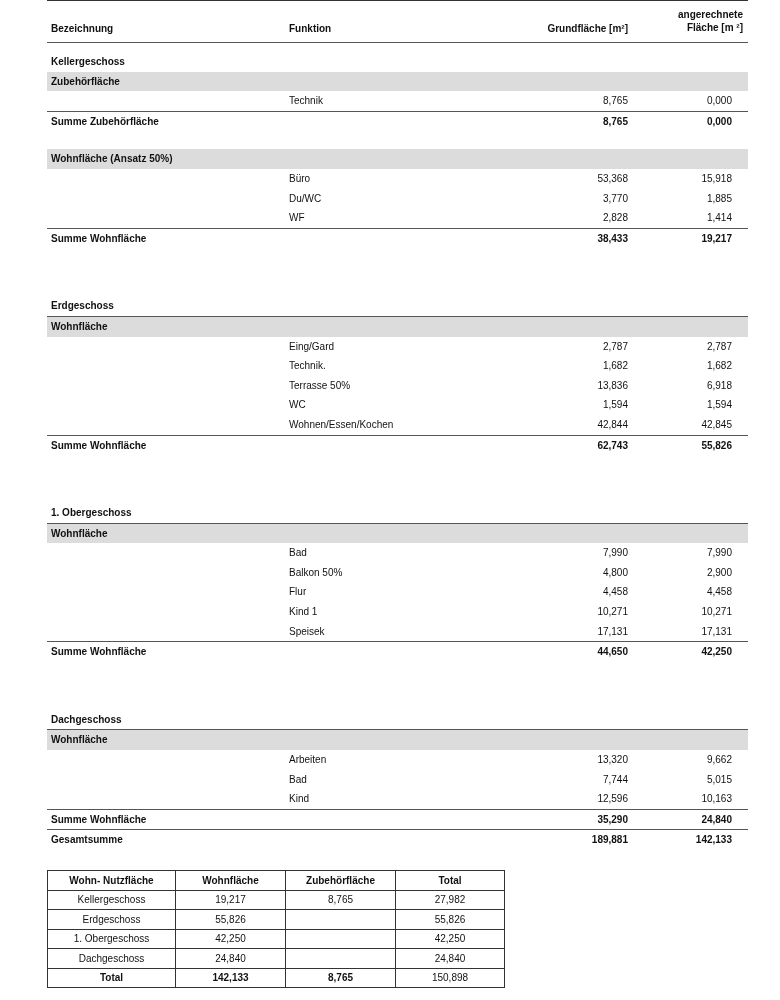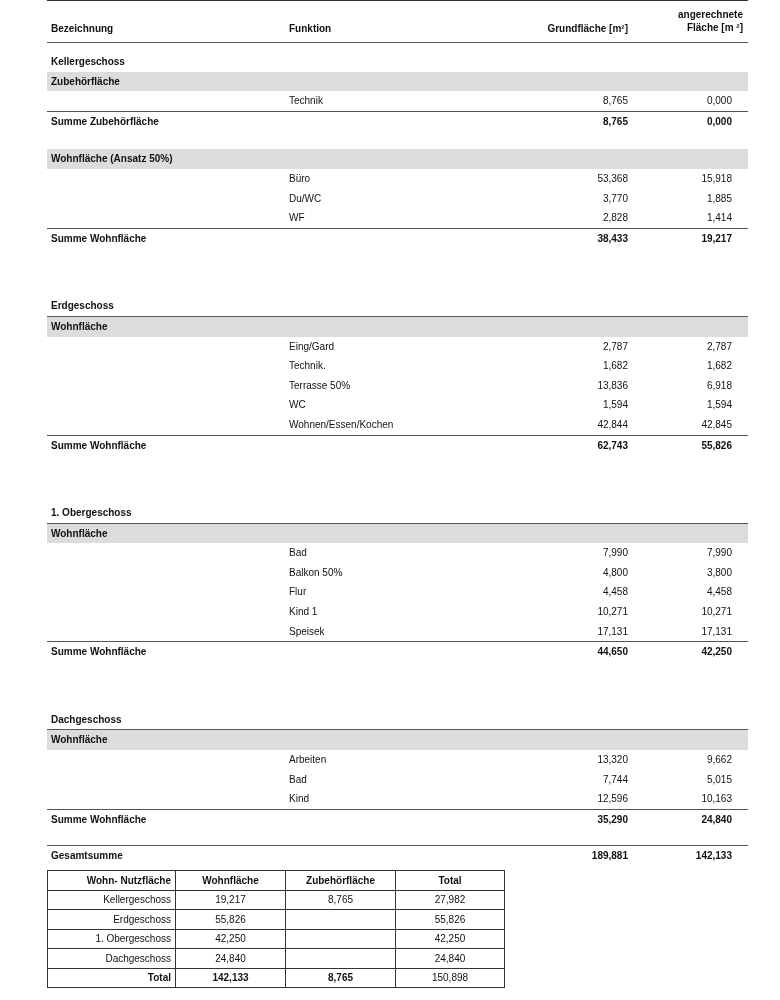--- a/index.html
+++ b/index.html
@@ -17,26 +17,26 @@
   .row { position: relative; height: 19.6px; line-height: 19.6px; }
   .row .c { position: absolute; top: 0; }
   .row .c-gf { right: 120px; }
   .row .c-af { right: 16px; line-height: 19.6px; }
   .floor { font-weight: bold; }
   .floor.ruled { border-bottom: 1.5px solid #555; }
   .group { background: #dcdcdc; font-weight: bold; }
   .sum { font-weight: bold; border-top: 1.5px solid #555; }
   .spacer-s { height: 18px; }
   .spacer-l { height: 48px; }
-  .grand { font-weight: bold; border-top: 1.5px solid #555; margin-top: 16px; }
+  .grand { font-weight: bold; border-top: 1.5px solid #555; margin-top: 0; }
   .summary { position: absolute; left: 47px; top: 870px; border-collapse: collapse;
              font-size: 10px; }
   .summary td, .summary th { border: 1px solid #333; height: 18.5px; padding: 0 4px; }
   .summary th { font-weight: bold; }
-  .summary .col0 { width: 119px; text-align: right; }
+  .summary .col0 { width: 119px; text-align: center; }
   .summary .col1 { width: 101px; text-align: center; }
   .summary .col2 { width: 101px; text-align: center; }
   .summary .col3 { width: 100px; text-align: center; }
   .summary .bold { font-weight: bold; }
 </style>
 </head>
 <body>
 
 <div class="top-rule"></div>
 
@@ -136,21 +136,21 @@
       <span class="c c-bez">Wohnfläche</span>
     </div>
     <div class="row ">
       <span class="c c-fun">Bad</span>
       <span class="c c-gf">7,990</span>
       <span class="c c-af">7,990</span>
     </div>
     <div class="row ">
       <span class="c c-fun">Balkon 50%</span>
       <span class="c c-gf">4,800</span>
-      <span class="c c-af">3,800</span>
+      <span class="c c-af">2,900</span>
     </div>
     <div class="row ">
       <span class="c c-fun">Flur</span>
       <span class="c c-gf">4,458</span>
       <span class="c c-af">4,458</span>
     </div>
     <div class="row ">
       <span class="c c-fun">Kind 1</span>
       <span class="c c-gf">10,271</span>
       <span class="c c-af">10,271</span>

